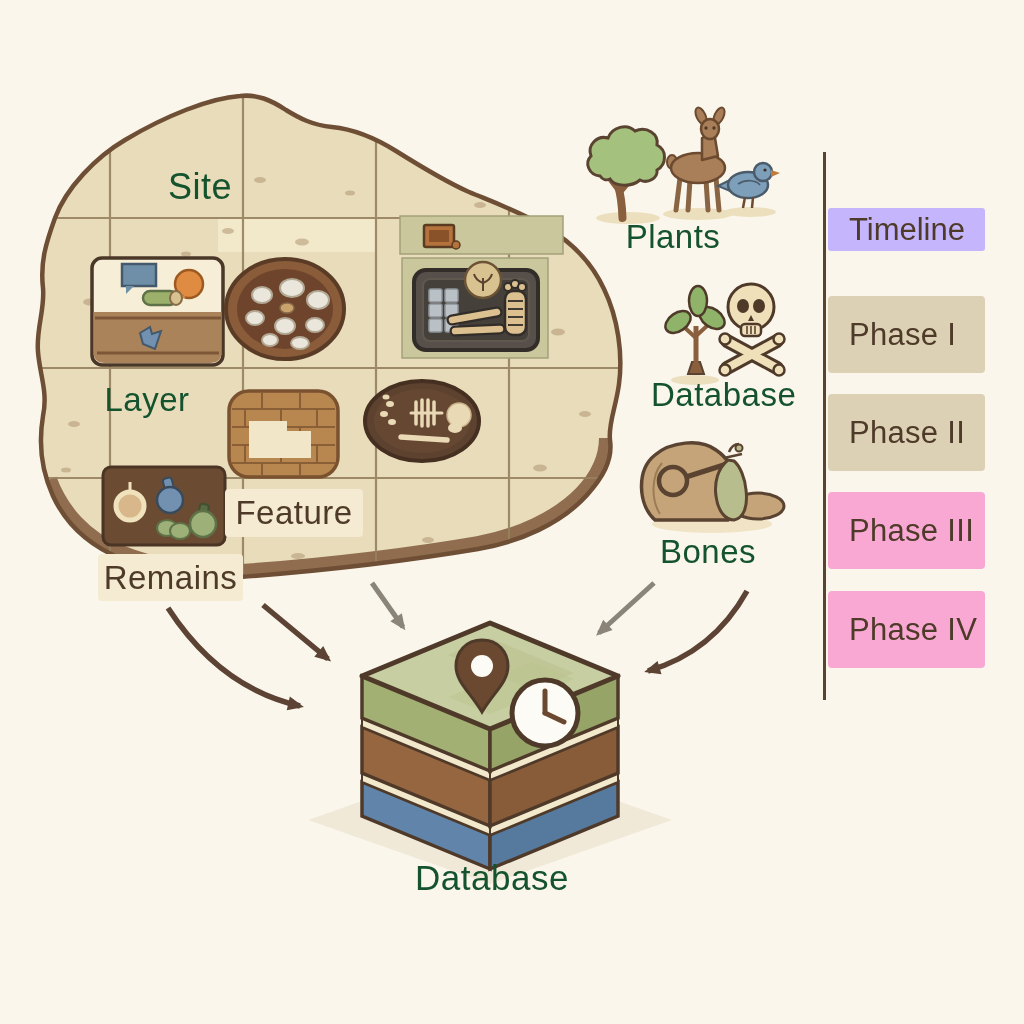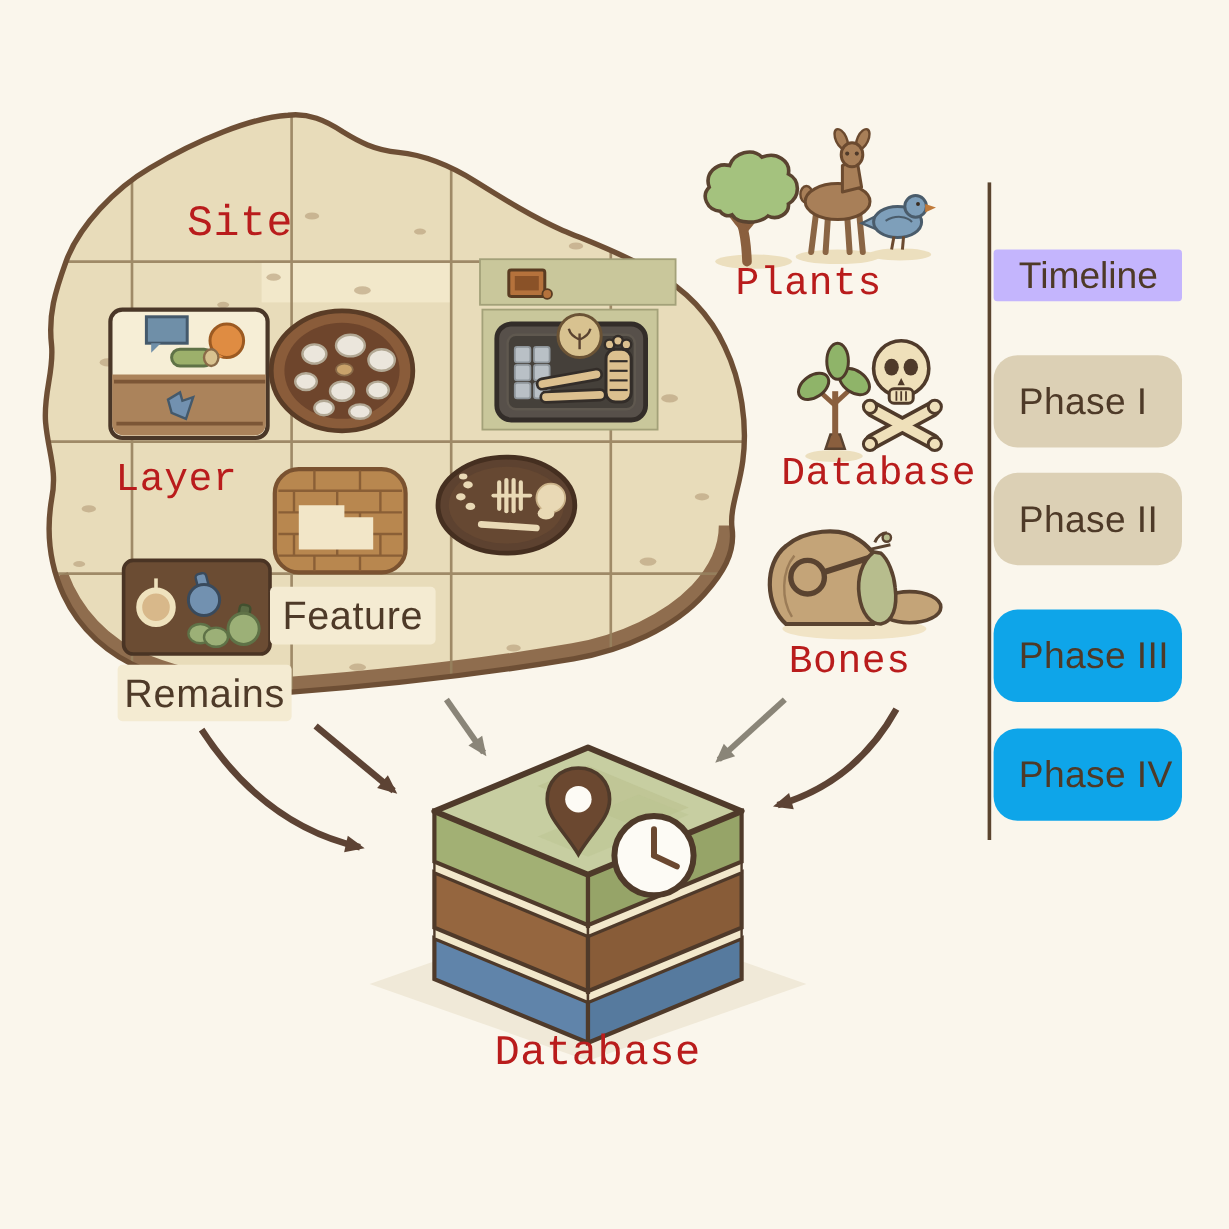--- a/index.html
+++ b/index.html
@@ -1,37 +1,37 @@
 <!DOCTYPE html>
 <html><head>
 <meta charset="utf-8">
 <style>
   html,body{margin:0;padding:0;background:#faf6ec;}
   #stage{position:relative;width:1024px;height:1024px;background:#faf6ec;overflow:hidden;
          font-family:"Liberation Sans",sans-serif;color:#4e3a28;}
   #art{position:absolute;left:0;top:0;width:1024px;height:1024px;}
-  .lbl{position:absolute;color:#b91c1c;letter-spacing:.5px;white-space:nowrap;font-family:Liberation Mono, monospace;}
+  .lbl{position:absolute;color:#14532d;letter-spacing:.5px;white-space:nowrap;}
   .ctr{text-align:center;}
   #site-label{left:140px;top:166px;width:120px;font-size:36px;}
   #layer-label{left:87px;top:381px;width:120px;font-size:33px;}
   .tag{position:absolute;background:#f4ebd2;border-radius:4px;font-size:33px;color:#4e3a28;
        display:flex;align-items:center;justify-content:center;letter-spacing:.5px;}
   #feature-tag{left:225px;top:489px;width:138px;height:48px;}
   #remains-tag{left:98px;top:554px;width:145px;height:47px;}
   #plants-label{left:613px;top:218px;width:120px;font-size:33px;}
   #animals-label{left:651px;top:376px;width:120px;font-size:33px;}
   #bones-label{left:648px;top:533px;width:120px;font-size:33px;}
   #database-label{left:412px;top:858px;width:160px;font-size:35px;}
   #timeline-axis{position:absolute;left:823px;top:152px;width:3px;height:548px;background:#5a442f;}
   #timeline-header{position:absolute;left:828px;top:208px;width:157px;height:43px;background:#c4b5fd;
        border-radius:3px;font-size:31px;display:flex;align-items:center;padding-left:21px;box-sizing:border-box;}
-  .phase{position:absolute;left:828px;width:157px;height:77px;border-radius:20px;font-size:31px;
+  .phase{position:absolute;left:828px;width:157px;height:77px;border-radius:4px;font-size:31px;
        display:flex;align-items:center;padding-left:21px;box-sizing:border-box;letter-spacing:.3px;}
   .phase-early{background:#dcd0b5;}
-  .phase-late{background:#0ea5e9;margin-top:16px;}
+  .phase-late{background:#f9a8d4;}
   #phase-1{top:296px;} #phase-2{top:394px;} #phase-3{top:492px;} #phase-4{top:591px;}
 </style>
 </head>
 <body>
 
 <div id="stage">
 
 <svg id="art" viewBox="0 0 1024 1024" xmlns="http://www.w3.org/2000/svg">
   <defs>
     <clipPath id="mapClip">

